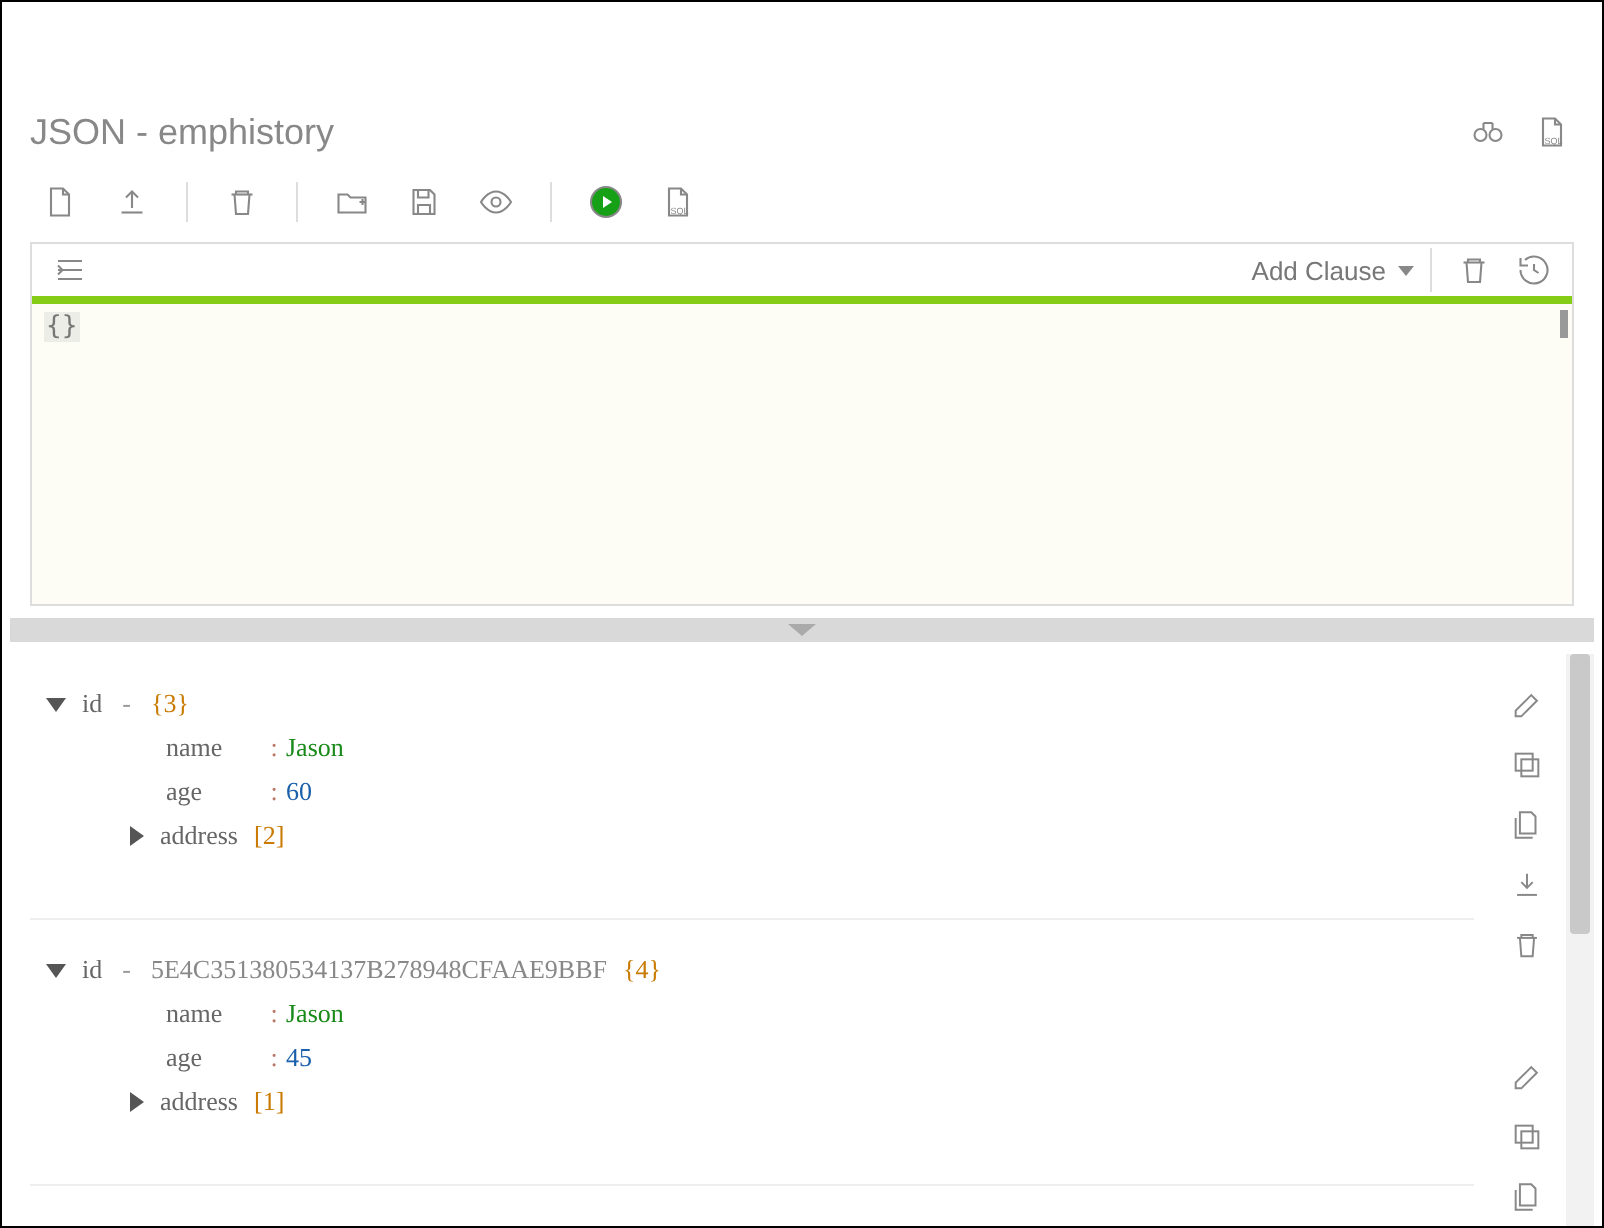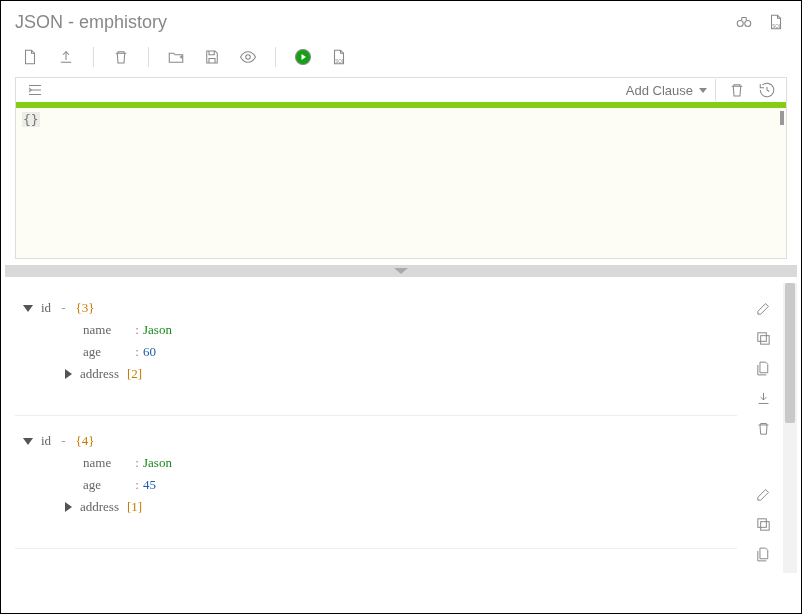--- a/index.html
+++ b/index.html
@@ -13,20 +13,21 @@
     border: 1px solid #000;
     overflow: hidden;
     position: relative;
   }
   .title-bar {
     display: flex;
     align-items: center;
     justify-content: space-between;
     padding: 6px 14px 4px 14px;
     height: 40px;
+    margin-top: 44px;
   }
   .title-text {
     font-size: 18px;
     color: #888;
     font-weight: 400;
   }
   .title-actions {
     display: flex;
     gap: 10px;
     align-items: center;
@@ -57,21 +58,21 @@
   .run-btn svg circle { fill: #16a016; }
   .run-btn svg path { fill: #fff; stroke: none; }
   .editor-frame {
     margin: 0 14px;
     border: 1px solid #ddd;
   }
   .editor-header {
     display: flex;
     align-items: center;
     justify-content: space-between;
-    border-bottom: 6px solid #84cc16;
+    border-bottom: 4px solid #84cc16;
     height: 30px;
     padding: 0 8px;
   }
   .editor-header-left {
     display: flex;
     align-items: center;
     gap: 8px;
   }
   .add-clause {
     display: flex;
@@ -366,20 +367,21 @@
         <span class="doc-key">address</span>
         <span class="doc-count">[2]</span>
       </div>
     </div>
 
     <div class="doc-block">
       <div class="doc-line">
         <span class="tri down"></span>
         <span class="doc-key">id</span>
         <span class="doc-sep">-</span>
+        <span class="doc-id-val">5E4C351380534137B278948CFAAE9BBF</span>
         <span class="doc-count">{4}</span>
       </div>
       <div class="field-row">
         <span class="field-key">name</span>
         <span class="row-colon">:</span>
         <span class="doc-val-str">Jason</span>
       </div>
       <div class="field-row">
         <span class="field-key">age</span>
         <span class="row-colon">:</span>

